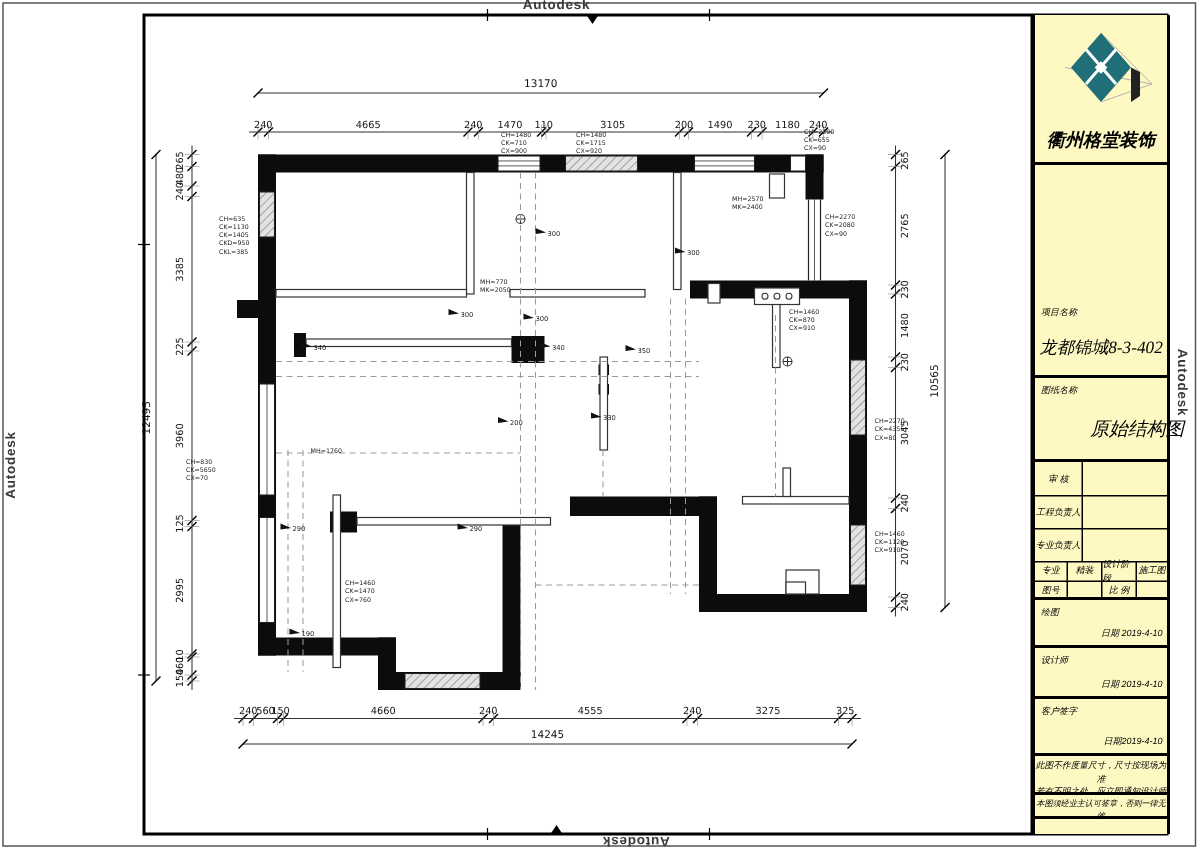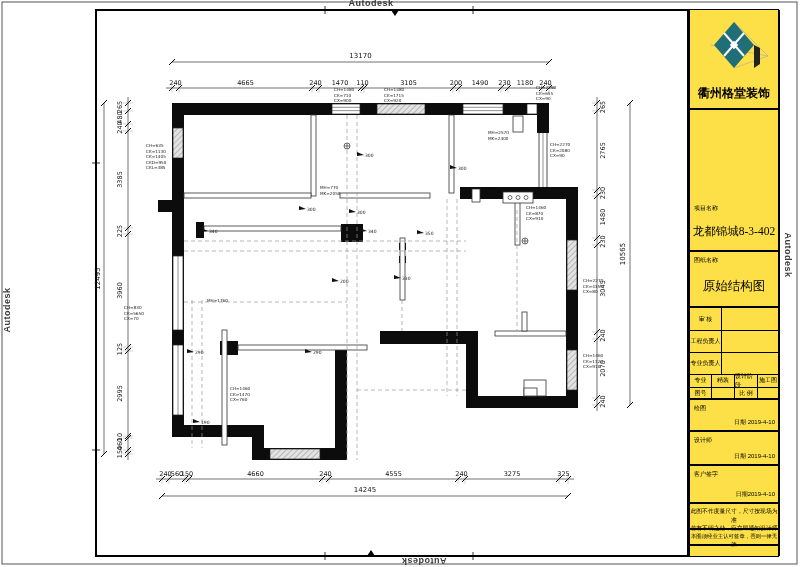--- a/index.html
+++ b/index.html
@@ -5,21 +5,21 @@
   html,body{margin:0;padding:0;background:#fff;font-family:"Liberation Sans",sans-serif;}
   #sheet{position:relative;width:800px;height:567px;background:#fff;overflow:hidden;}
   #plansvg{position:absolute;left:0;top:0;}
   svg text{font-family:"DejaVu Sans",sans-serif;}
   .wm{position:absolute;color:#3a3a3a;font-size:9px;font-weight:bold;letter-spacing:.5px;width:60px;text-align:center;}
   .wm-top{left:341px;top:-2px;}
   .wm-bottom{left:394px;top:556px;transform:rotate(180deg);}
   .wm-left{left:-23px;top:305px;transform:rotate(-90deg);}
   .wm-right{left:758px;top:250px;transform:rotate(90deg);}
   
-  #tb{position:absolute;left:688px;top:10px;width:88px;height:546px;border-left:2px solid #000;border-right:2px solid #000;background:#fde047;}
+  #tb{position:absolute;left:688px;top:10px;width:88px;height:546px;border-left:2px solid #000;border-right:2px solid #000;background:#fef9c3;font-style:italic;}
   .sec{position:absolute;left:0;width:100%;box-sizing:border-box;border-bottom:2px solid #000;}
   .brand{position:absolute;left:0;bottom:6px;width:100%;text-align:center;font-size:12px;font-weight:bold;color:#000;}
   .coname{position:absolute;top:10px;width:100%;text-align:center;font-size:7.5px;font-weight:bold;}
   .coen{position:absolute;top:30px;width:100%;text-align:center;font-size:3.5px;color:#777;}
   .coaddr{position:absolute;top:54px;width:100%;text-align:center;font-size:6px;}
   .cophone{position:absolute;top:70px;left:10px;font-size:6px;}
   .slabel{position:absolute;top:4px;left:4px;font-size:6px;}
   .bigval{position:absolute;top:24px;width:100%;text-align:center;font-size:11.5px;font-family:"Liberation Serif",serif;}
   .cell{position:absolute;box-sizing:border-box;border-right:1px solid #000;font-size:6px;display:flex;align-items:center;justify-content:center;}
   .rowline{position:absolute;left:0;width:100%;border-bottom:1px solid #000;}
@@ -392,21 +392,21 @@
       </svg>
       <div class="brand">衢州格堂装饰</div>
     </div>
 
 
     <div class="sec" style="top:190px;height:52px;">
       <div class="slabel">项目名称</div>
       <div class="bigval">龙都锦城8-3-402</div>
     </div>
 
-    <div class="sec" style="top:242px;height:56px;">
+    <div class="sec" style="top:242px;height:56px;padding-left:24px;">
       <div class="slabel">图纸名称</div>
       <div class="bigval" style="top:26px;font-size:12.5px;">原始结构图</div>
     </div>
 
     <div class="sec" style="top:298px;height:92px;">
       <div class="rowline" style="top:22px;"></div>
       <div class="rowline" style="top:44px;"></div>
       <div class="rowline" style="top:66px;"></div>
       <div class="rowline" style="top:79px;"></div>
       <div class="cell" style="top:0;height:22px;left:0;width:32px;">审  核</div>

